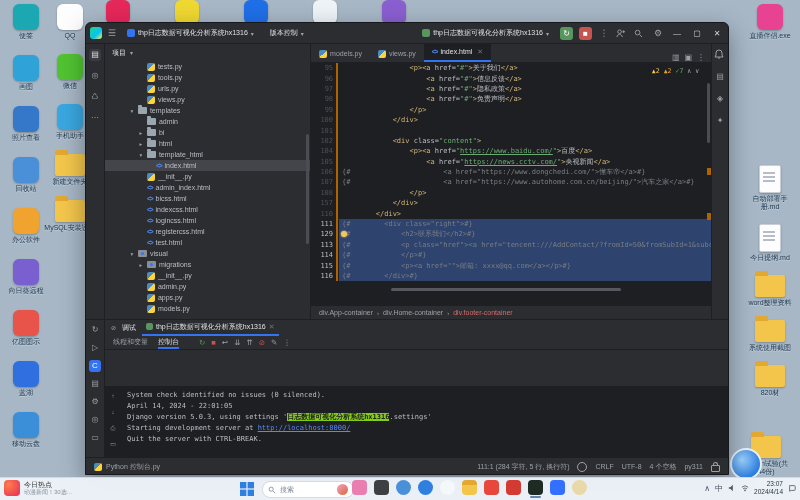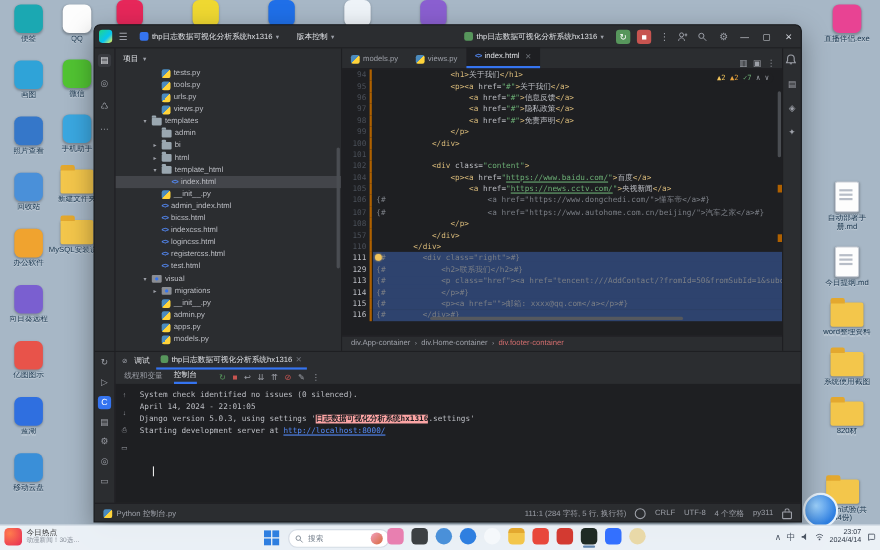--- a/index.html
+++ b/index.html
@@ -117,24 +117,24 @@
   #debug{height:137px;display:flex;border-bottom:1px solid #1e1f22;}
   #dstripe{width:18px;border-right:1px solid #1e1f22;display:flex;flex-direction:column;align-items:center;padding-top:4px;gap:6px;}
   #dbody{flex:1;display:flex;flex-direction:column;min-width:0;}
   #dhead{height:15px;display:flex;align-items:center;gap:6px;padding:0 6px;color:#dfe1e5;}
   #dsess{display:flex;align-items:center;gap:3px;border-bottom:2px solid #3574f0;height:15px;padding:0 4px;}
   #dtabs{height:14px;display:flex;align-items:center;gap:10px;padding:0 8px;border-bottom:1px solid #1e1f22;color:#9da0a8;}
   #dtabs .dtab.active{color:#dfe1e5;box-shadow:inset 0 -2px 0 #3574f0;height:14px;line-height:14px;}
   #dtools{display:flex;gap:6px;margin-left:10px;align-items:center;}
   .dti{font-size:7.5px;color:#9da0a8;}
   .dti.green{color:#57965c;} .dti.red{color:#c75450;}
-  #console{flex:1;background:#1e1f22;display:flex;min-height:0;}
+  #console{flex:1;background:#1e1f22;display:flex;min-height:0;margin-top:36px;}
   #con-ic{width:16px;display:flex;flex-direction:column;align-items:center;gap:4px;padding-top:4px;}
   #con-text{flex:1;font-family:"DejaVu Sans Mono",monospace;font-size:7px;line-height:11px;padding:4px 0 0 6px;color:#bcbec4;position:relative;overflow:hidden;}
-  .ct{color:#bcbec4;} .hl{color:#1e1f22;background:#fca5a5;font-weight:bold;} .lk{color:#548af7;text-decoration:underline;}
+  .ct{color:#bcbec4;} .hl{color:#1e1f22;background:#84cc16;font-weight:bold;} .lk{color:#548af7;text-decoration:underline;}
   #con-cursor{position:absolute;left:18px;top:74px;width:1px;height:9px;background:#e8e8e8;}
   
   #statusbar{height:17px;display:flex;align-items:center;padding:0 8px;gap:4px;color:#9da0a8;}
   #sb-right{margin-left:auto;display:flex;align-items:center;gap:8px;}
   .pyic{width:8px;height:8px;border-radius:2px;background:linear-gradient(135deg,#4b8bbe 50%,#ffd43b 50%);}
   .gearic{width:8px;height:8px;border-radius:50%;border:1.5px solid #9da0a8;position:relative;}
   .lockic{width:7px;height:5px;border:1px solid #9da0a8;border-radius:1px;position:relative;margin-top:3px;}
   .lockic:before{content:"";position:absolute;top:-4px;left:1px;width:3px;height:3px;border:1px solid #9da0a8;border-bottom:none;border-radius:3px 3px 0 0;}
   svg{display:block;}
 </style>
@@ -454,21 +454,20 @@
         </span>
       </div>
       <div id="code">
         <div id="insp">
           <span class="w1">▲<span>2</span></span>
           <span class="w2">▲<span>2</span></span>
           <span class="ok">✓<span>7</span></span>
           <span class="nav">∧ ∨</span>
         </div>
         <div id="code-lines">
-            <div class="crow"><span class="cnum">94</span><span class="cvcs"></span><span class="ccode"><span class="sg-w">                </span><span class="sg-g">&lt;h1&gt;</span><span class="sg-w">关于我们</span><span class="sg-g">&lt;/h1&gt;</span></span></div>
             <div class="crow"><span class="cnum">95</span><span class="cvcs"></span><span class="ccode"><span class="sg-w">                </span><span class="sg-g">&lt;p&gt;&lt;a </span><span class="sg-a">href=</span><span class="sg-s">"#"</span><span class="sg-g">&gt;</span><span class="sg-w">关于我们</span><span class="sg-g">&lt;/a&gt;</span></span></div>
             <div class="crow"><span class="cnum">96</span><span class="cvcs"></span><span class="ccode"><span class="sg-w">                    </span><span class="sg-g">&lt;a </span><span class="sg-a">href=</span><span class="sg-s">"#"</span><span class="sg-g">&gt;</span><span class="sg-w">信息反馈</span><span class="sg-g">&lt;/a&gt;</span></span></div>
             <div class="crow"><span class="cnum">97</span><span class="cvcs"></span><span class="ccode"><span class="sg-w">                    </span><span class="sg-g">&lt;a </span><span class="sg-a">href=</span><span class="sg-s">"#"</span><span class="sg-g">&gt;</span><span class="sg-w">隐私政策</span><span class="sg-g">&lt;/a&gt;</span></span></div>
             <div class="crow"><span class="cnum">98</span><span class="cvcs"></span><span class="ccode"><span class="sg-w">                    </span><span class="sg-g">&lt;a </span><span class="sg-a">href=</span><span class="sg-s">"#"</span><span class="sg-g">&gt;</span><span class="sg-w">免责声明</span><span class="sg-g">&lt;/a&gt;</span></span></div>
             <div class="crow"><span class="cnum">99</span><span class="cvcs"></span><span class="ccode"><span class="sg-w">                </span><span class="sg-g">&lt;/p&gt;</span></span></div>
             <div class="crow"><span class="cnum">100</span><span class="cvcs"></span><span class="ccode"><span class="sg-w">            </span><span class="sg-g">&lt;/div&gt;</span></span></div>
             <div class="crow"><span class="cnum">101</span><span class="cvcs"></span><span class="ccode"></span></div>
             <div class="crow"><span class="cnum">102</span><span class="cvcs"></span><span class="ccode"><span class="sg-w">            </span><span class="sg-g">&lt;div </span><span class="sg-a">class=</span><span class="sg-s">"content"</span><span class="sg-g">&gt;</span></span></div>
             <div class="crow"><span class="cnum">104</span><span class="cvcs"></span><span class="ccode"><span class="sg-w">                </span><span class="sg-g">&lt;p&gt;&lt;a </span><span class="sg-a">href=</span><span class="sg-s">"</span><span class="sg-u">https://www.baidu.com/</span><span class="sg-s">"</span><span class="sg-g">&gt;</span><span class="sg-w">百度</span><span class="sg-g">&lt;/a&gt;</span></span></div>
             <div class="crow"><span class="cnum">105</span><span class="cvcs"></span><span class="ccode"><span class="sg-w">                    </span><span class="sg-g">&lt;a </span><span class="sg-a">href=</span><span class="sg-s">"</span><span class="sg-u">https://news.cctv.com/</span><span class="sg-s">"</span><span class="sg-g">&gt;</span><span class="sg-w">央视新闻</span><span class="sg-g">&lt;/a&gt;</span></span></div>
@@ -552,20 +551,21 @@
           <span class="stripe-ic" style="font-size:6px">↓</span>
           <span class="stripe-ic" style="font-size:6px">⎙</span>
           <span class="stripe-ic" style="font-size:6px">▭</span>
         </div>
         <div id="con-text">
           <div id="con-lines">
               <div><span class="ct">System check identified no issues (0 silenced).</span></div>
               <div><span class="ct">April 14, 2024 - 22:01:05</span></div>
               <div><span class="ct">Django version 5.0.3, using settings '</span><span class="hl">日志数据可视化分析系统hx1316</span><span class="ct">.settings'</span></div>
               <div><span class="ct">Starting development server at </span><span class="lk">http://localhost:8000/</span></div>
+              <div><span class="ct">Quit the server with CTRL-BREAK.</span></div>
             </div>
           <div id="con-cursor"></div>
         </div>
       </div>
     </div>
   </div>
 
   <div id="statusbar">
     <span class="pyic"></span>
     <span>Python 控制台.py</span>

